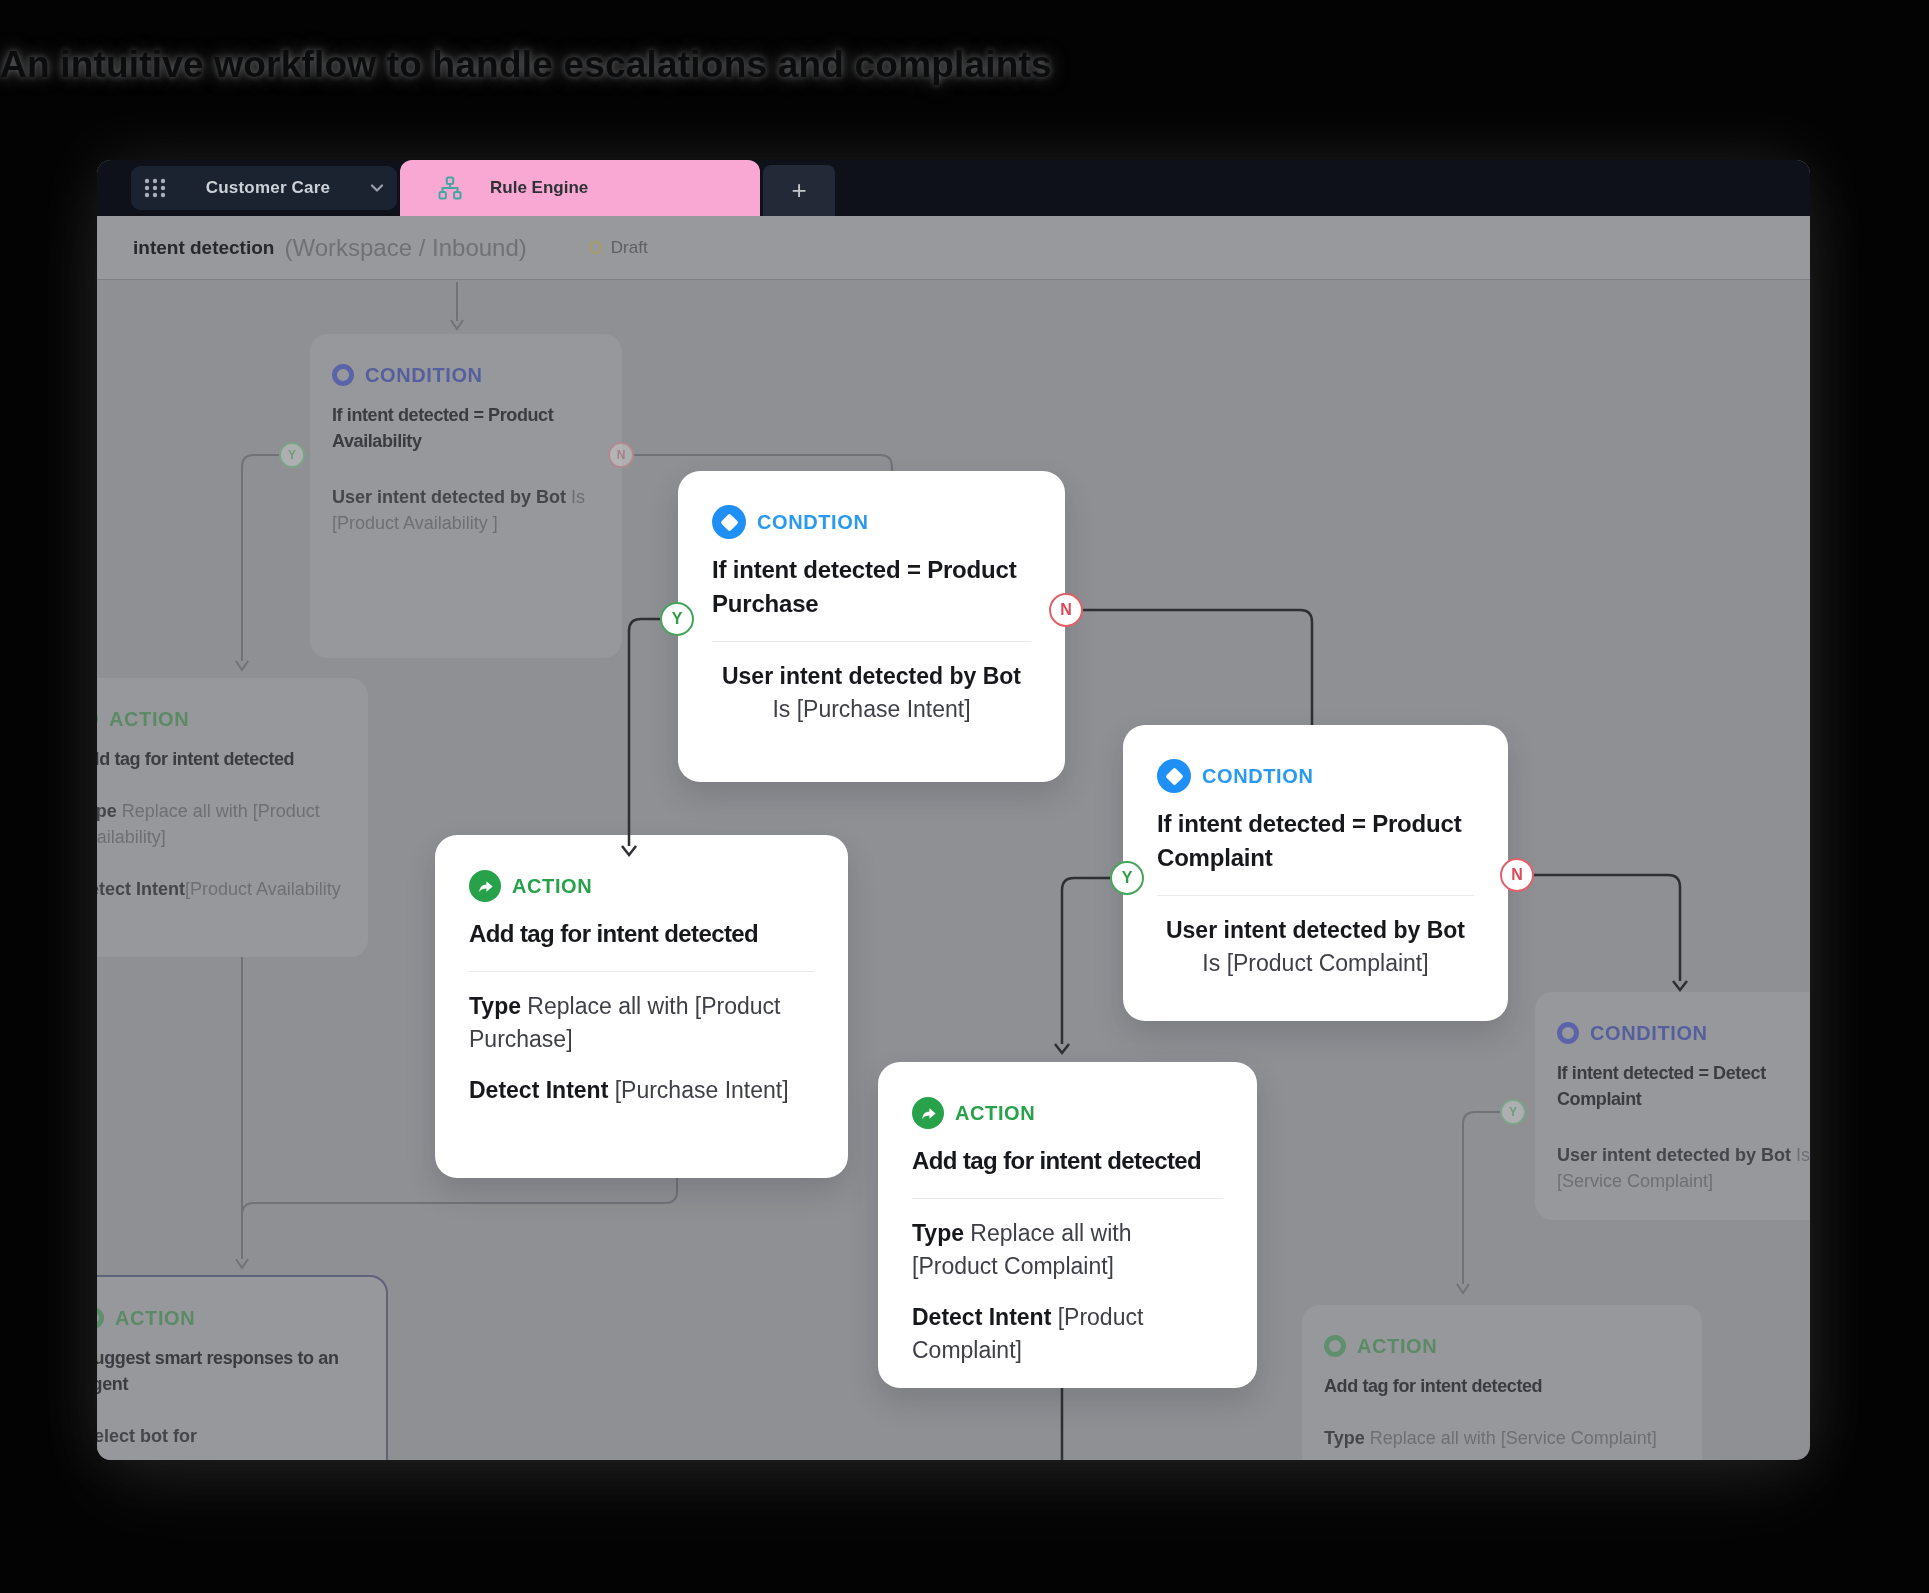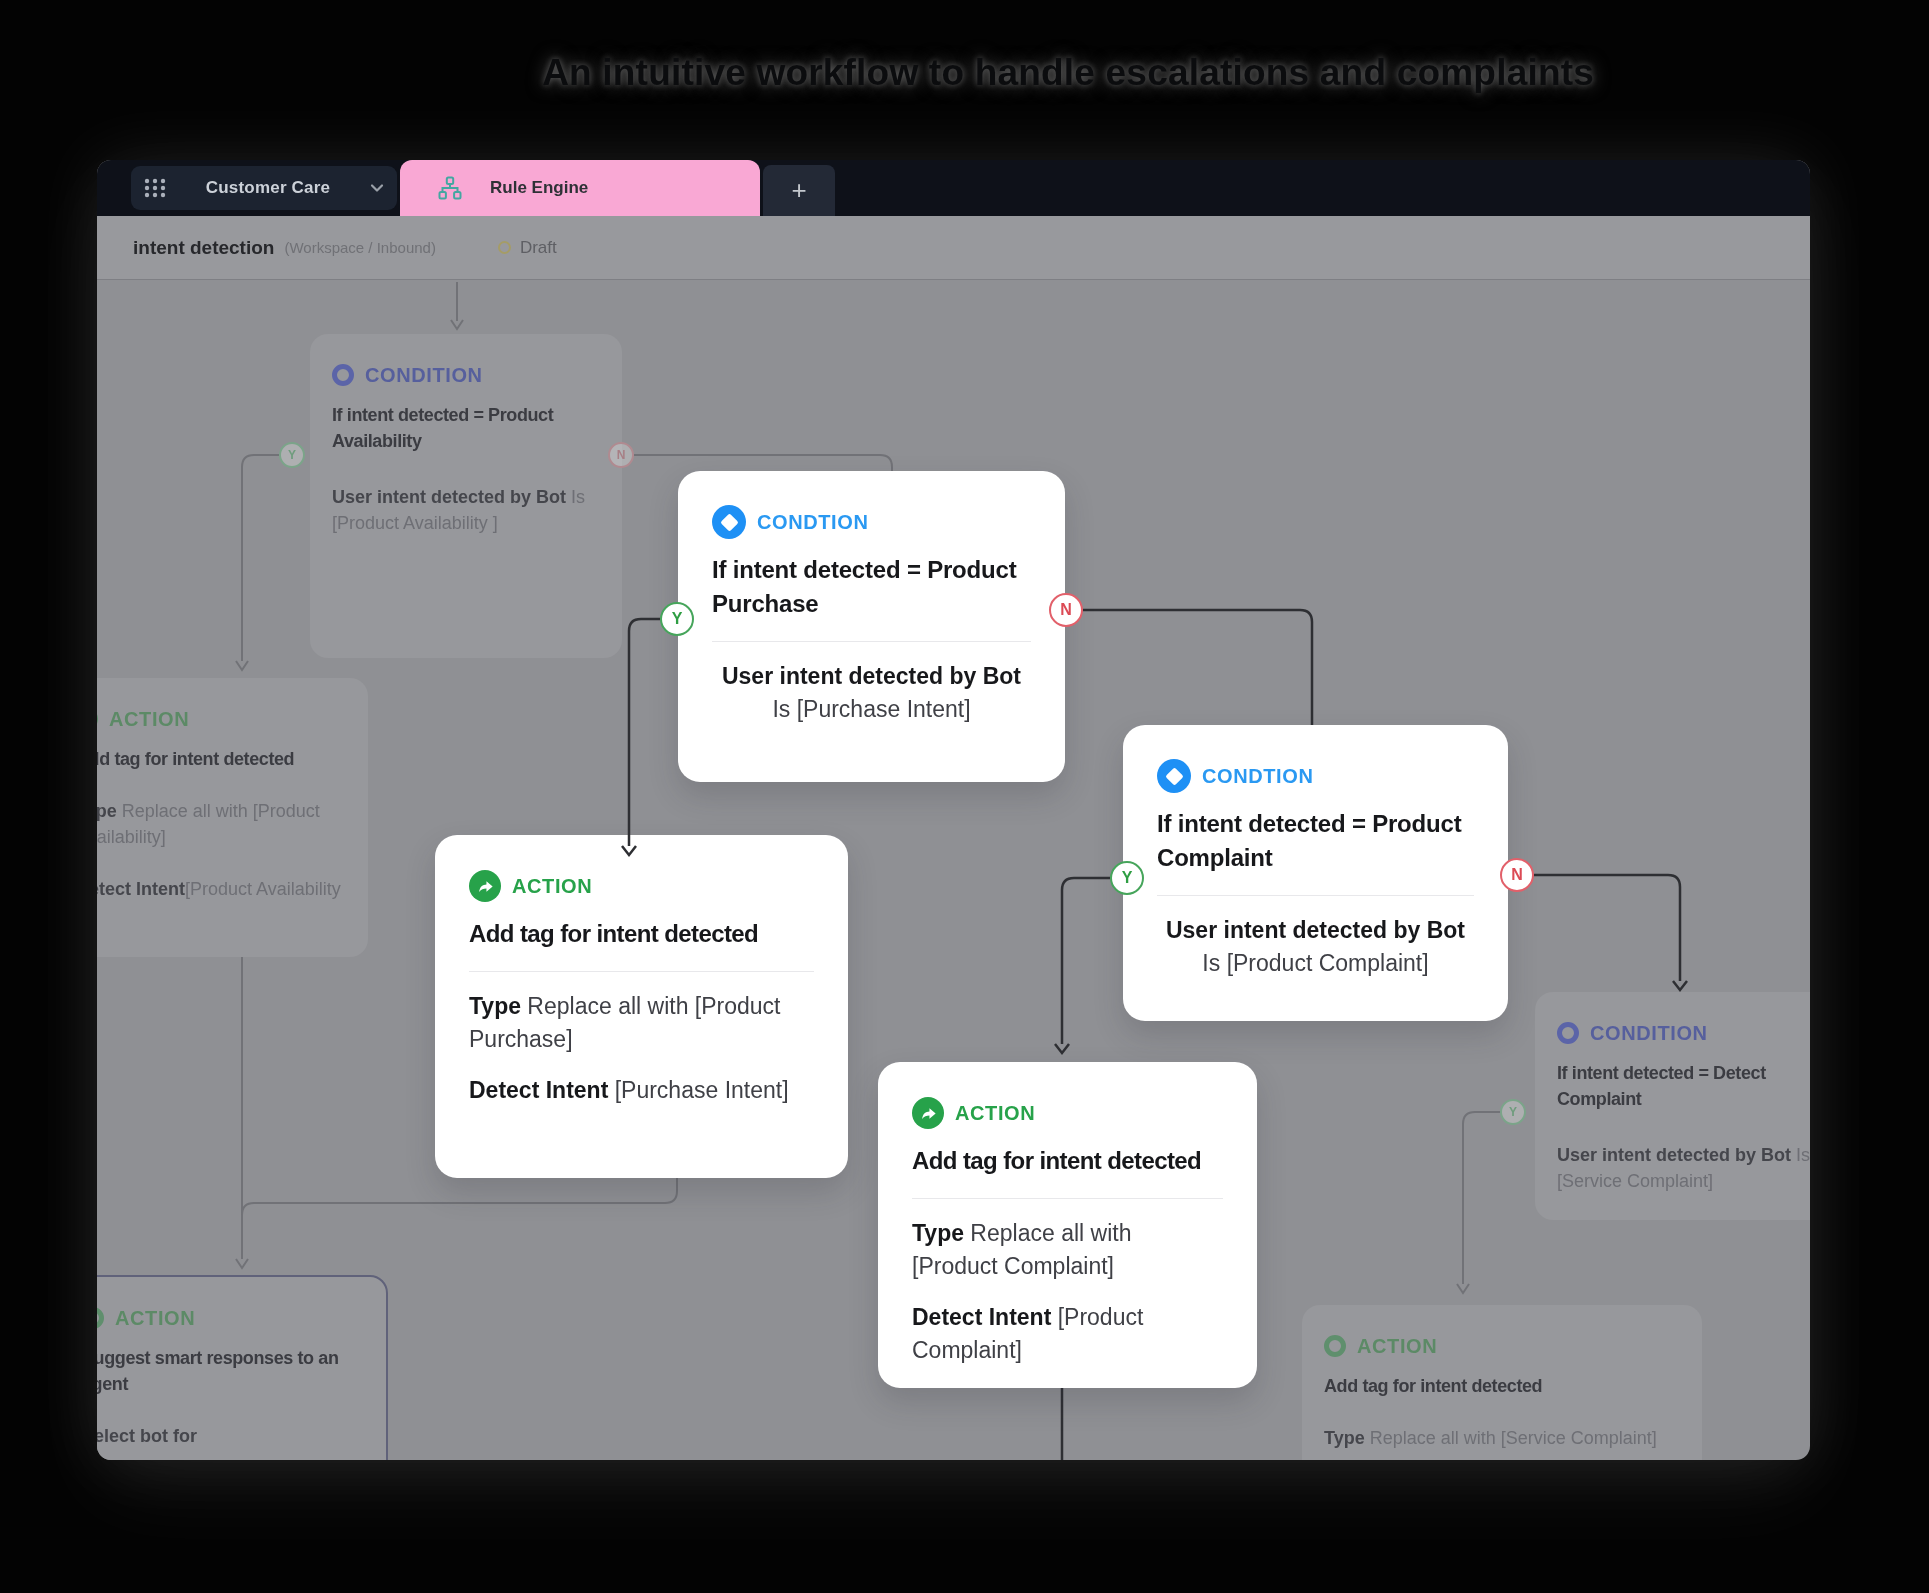--- a/index.html
+++ b/index.html
@@ -1,36 +1,36 @@
 <!DOCTYPE html>
 <html><head>
 <meta charset="utf-8">
 <style>
   html,body{margin:0;padding:0;}
   body{width:1929px;height:1593px;position:relative;background:#030303;overflow:hidden;
        font-family:"Liberation Sans", sans-serif;}
-  .page-title{position:absolute;left:0;top:52px;width:1594px;text-align:right;
+  .page-title{position:absolute;left:0;top:44px;width:1594px;text-align:left;
        font-size:37px;font-weight:800;color:#0b0c0e;letter-spacing:.2px;
        text-shadow:0 0 6px rgba(175,175,175,.45),0 0 18px rgba(150,150,150,.55);}
   
   #window{position:absolute;left:97px;top:160px;width:1713px;height:1300px;border-radius:14px;
        overflow:hidden;background:#8f9094;box-shadow:0 0 70px rgba(255,255,255,.10),0 30px 90px rgba(255,255,255,.06);}
   .topbar{position:absolute;left:0;top:0;width:100%;height:56px;background:#0e1119;}
   .ws-pill{position:absolute;left:34px;top:6px;width:266px;height:44px;border-radius:9px;background:#1c2330;
        display:flex;align-items:center;gap:12px;padding:0 12px;box-sizing:border-box;}
   .ws-pill .label{color:#ccd1d8;font-size:17px;font-weight:700;letter-spacing:.2px;flex:1;text-align:center;}
   .tab-active{position:absolute;left:303px;top:0;width:360px;height:56px;background:#f9a8d4;
        border-radius:12px 12px 0 0;display:flex;align-items:center;gap:28px;padding:0 0 0 38px;box-sizing:border-box;}
   .tab-active .label{color:#2e3136;font-size:17px;font-weight:700;}
   .tab-plus{position:absolute;left:666px;top:5px;width:72px;height:51px;background:#232936;border-radius:8px 8px 0 0;
        display:flex;align-items:center;justify-content:center;color:#c3c7cd;font-size:26px;font-weight:400;}
   .crumbbar{position:absolute;left:0;top:56px;width:100%;height:64px;background:#98999d;border-bottom:1px solid #7e7f84;
        display:flex;align-items:center;gap:10px;padding:0 0 0 36px;box-sizing:border-box;}
   .crumb-name{font-size:19px;font-weight:700;color:#27282c;}
-  .crumb-path{font-size:15px;color:#707176;}
+  .crumb-path{font-size:24px;color:#707176;}
   .status{display:flex;align-items:center;gap:9px;margin-left:52px;}
   .status-dot{width:13px;height:13px;border-radius:50%;border:2px solid #a59c66;box-sizing:border-box;}
   .status-label{font-size:17px;color:#5e5f64;}
   .canvas{position:absolute;left:0;top:120px;width:100%;height:1180px;}
   
   svg.edges{position:absolute;left:0;top:0;pointer-events:none;}
   .edge-d{stroke:#717277;stroke-width:2;fill:none;}
   .edge-b{stroke:#2e2f33;stroke-width:2.5;fill:none;}
   
   .node{position:absolute;box-sizing:border-box;}

